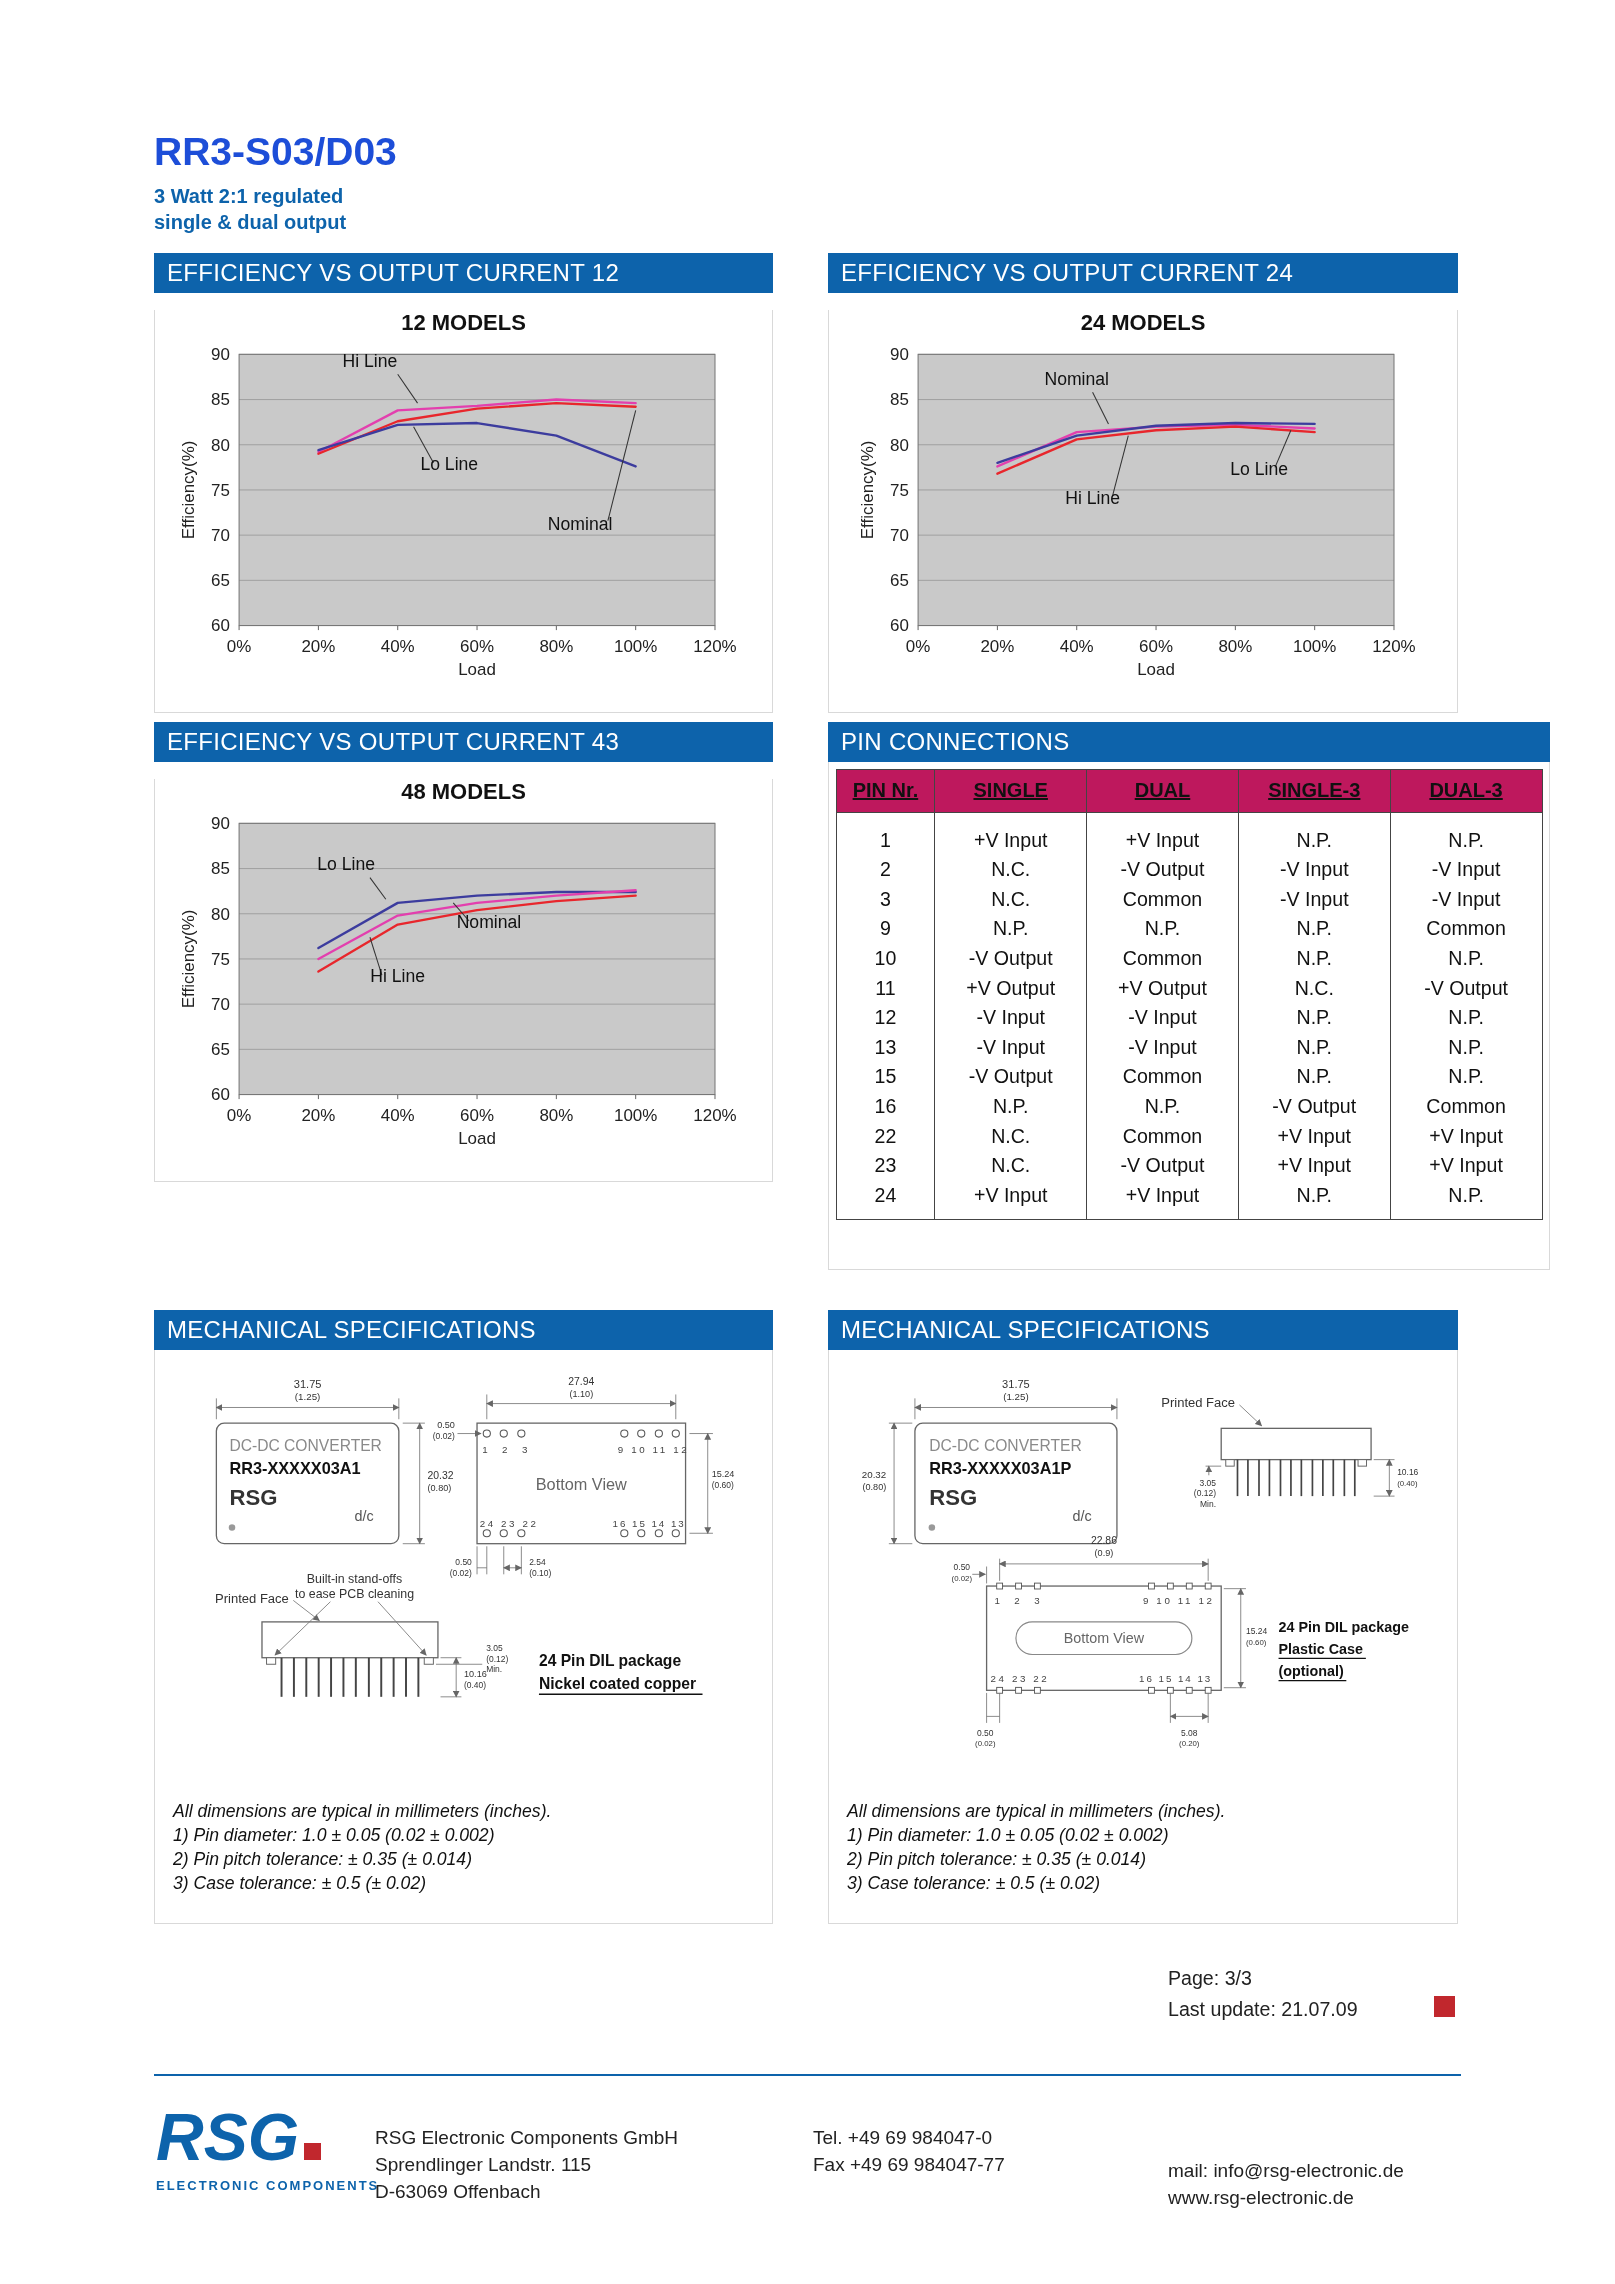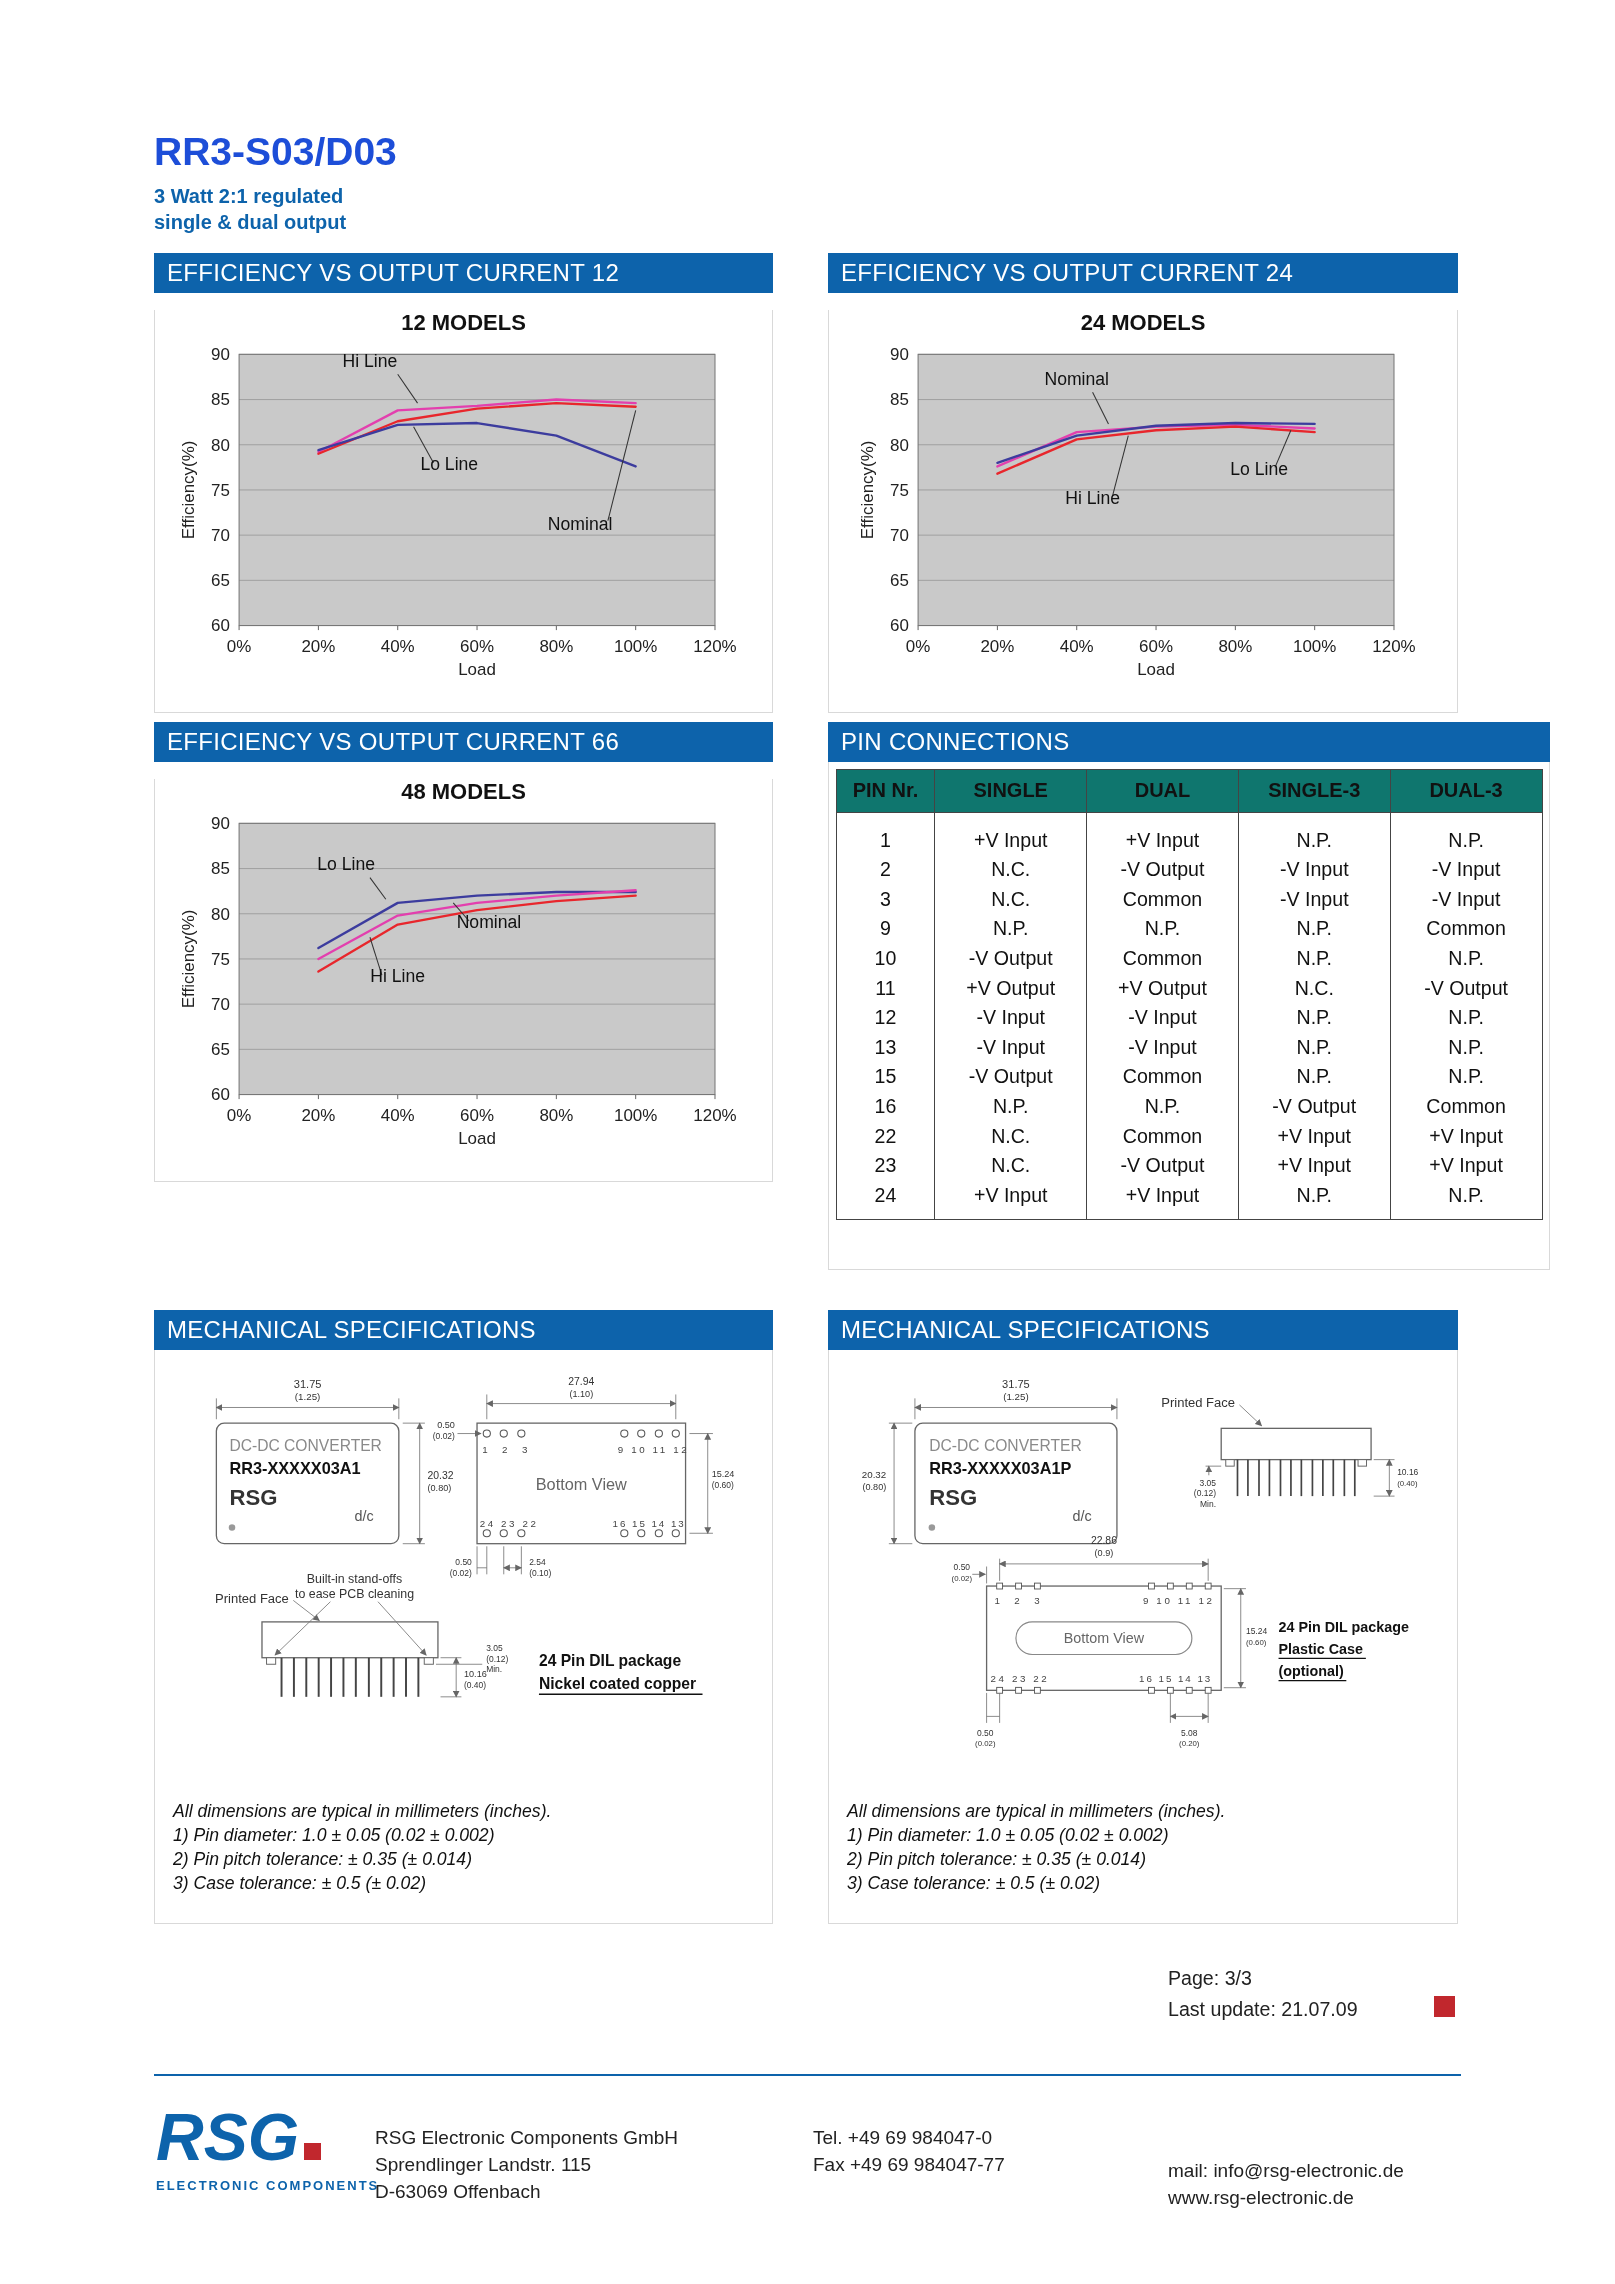--- a/index.html
+++ b/index.html
@@ -18,21 +18,21 @@
   .panel-body { background:#fff; border:0.7px solid #d9d9d9; border-top:none; }
 
   
   .chart-title { text-align:center; font-weight:bold; font-size:22px; margin:17px 0 3.9px; color:#111; }
   svg.chart { display:block; width:574px; height:339px; margin:0 auto; }
   svg text { font-family:"Liberation Sans", sans-serif; }
 
   
   .pin-table-wrap { padding:6.5px 6.5px 0; }
   table.pin-table { border-collapse:collapse; width:100%; table-layout:fixed; }
-  table.pin-table th { border:1.3px solid #444; font-size:20px; font-weight:bold; color:#111; padding:9.8px 3.9px; text-align:center; background:#0f766e; }
+  table.pin-table th { border:1.3px solid #444; font-size:20px; font-weight:bold; color:#111; padding:9.8px 3.9px; text-align:center; background:#be185d;text-decoration:underline; }
   table.pin-table th:first-child { width:14%; }
   table.pin-table td { border-left:1.3px solid #444; border-right:1.3px solid #444; text-align:center; font-size:19.6px; color:#111; padding:3.3px 2.6px; }
   table.pin-table tbody tr:first-child td { padding-top:15.6px; }
   table.pin-table tbody tr:last-child td { border-bottom:1.3px solid #444; padding-bottom:11.7px; }
 
   
   svg.mech { display:block; width:574px; height:391px; margin:9px auto 0; }
   .notes { font-style:italic; font-size:17.6px; line-height:24px; color:#111; margin-top:37px; padding-left:18px; }
 
   
@@ -152,21 +152,21 @@
           <text x="362.66666666666663" y="252.18666666666658" text-anchor="middle" font-size="27" fill="#111">Hi Line</text>
           <line x1="642.5" y1="195.33333333333334" x2="666.8333333333334" y2="138.48000000000008" stroke="#333" stroke-width="1.6"></line>
           <text x="618.1666666666666" y="207.81333333333342" text-anchor="middle" font-size="27" fill="#111">Lo Line</text>
           <text x="26" y="230" text-anchor="middle" font-size="26" fill="#222" transform="rotate(-90 26 230)">Efficiency(%)</text>
           <text x="460" y="514" text-anchor="middle" font-size="26" fill="#222">Load</text>
         </svg>
     </div>
   </section>
 
   <section class="panel" style="left:154px; top:722px; width:619px;">
-    <div class="panel-bar">EFFICIENCY VS OUTPUT CURRENT 66</div>
+    <div class="panel-bar">EFFICIENCY VS OUTPUT CURRENT 43</div>
     <div class="panel-body" style="height:403px;">
       <div class="chart-title">48 MODELS</div>
       <svg class="chart" viewBox="0 0 880 520">
           <rect x="95" y="22" width="730" height="416" fill="#c9c9c9"></rect>
           <line x1="95" x2="825" y1="438" y2="438" stroke="#9c9c9c" stroke-width="1.4"></line>
           <text x="81" y="447" text-anchor="end" font-size="26" fill="#222">60</text>
           <line x1="95" x2="825" y1="368.6666666666667" y2="368.6666666666667" stroke="#9c9c9c" stroke-width="1.4"></line>
           <text x="81" y="377.6666666666667" text-anchor="end" font-size="26" fill="#222">65</text>
           <line x1="95" x2="825" y1="299.3333333333333" y2="299.3333333333333" stroke="#9c9c9c" stroke-width="1.4"></line>
           <text x="81" y="308.3333333333333" text-anchor="end" font-size="26" fill="#222">70</text>

